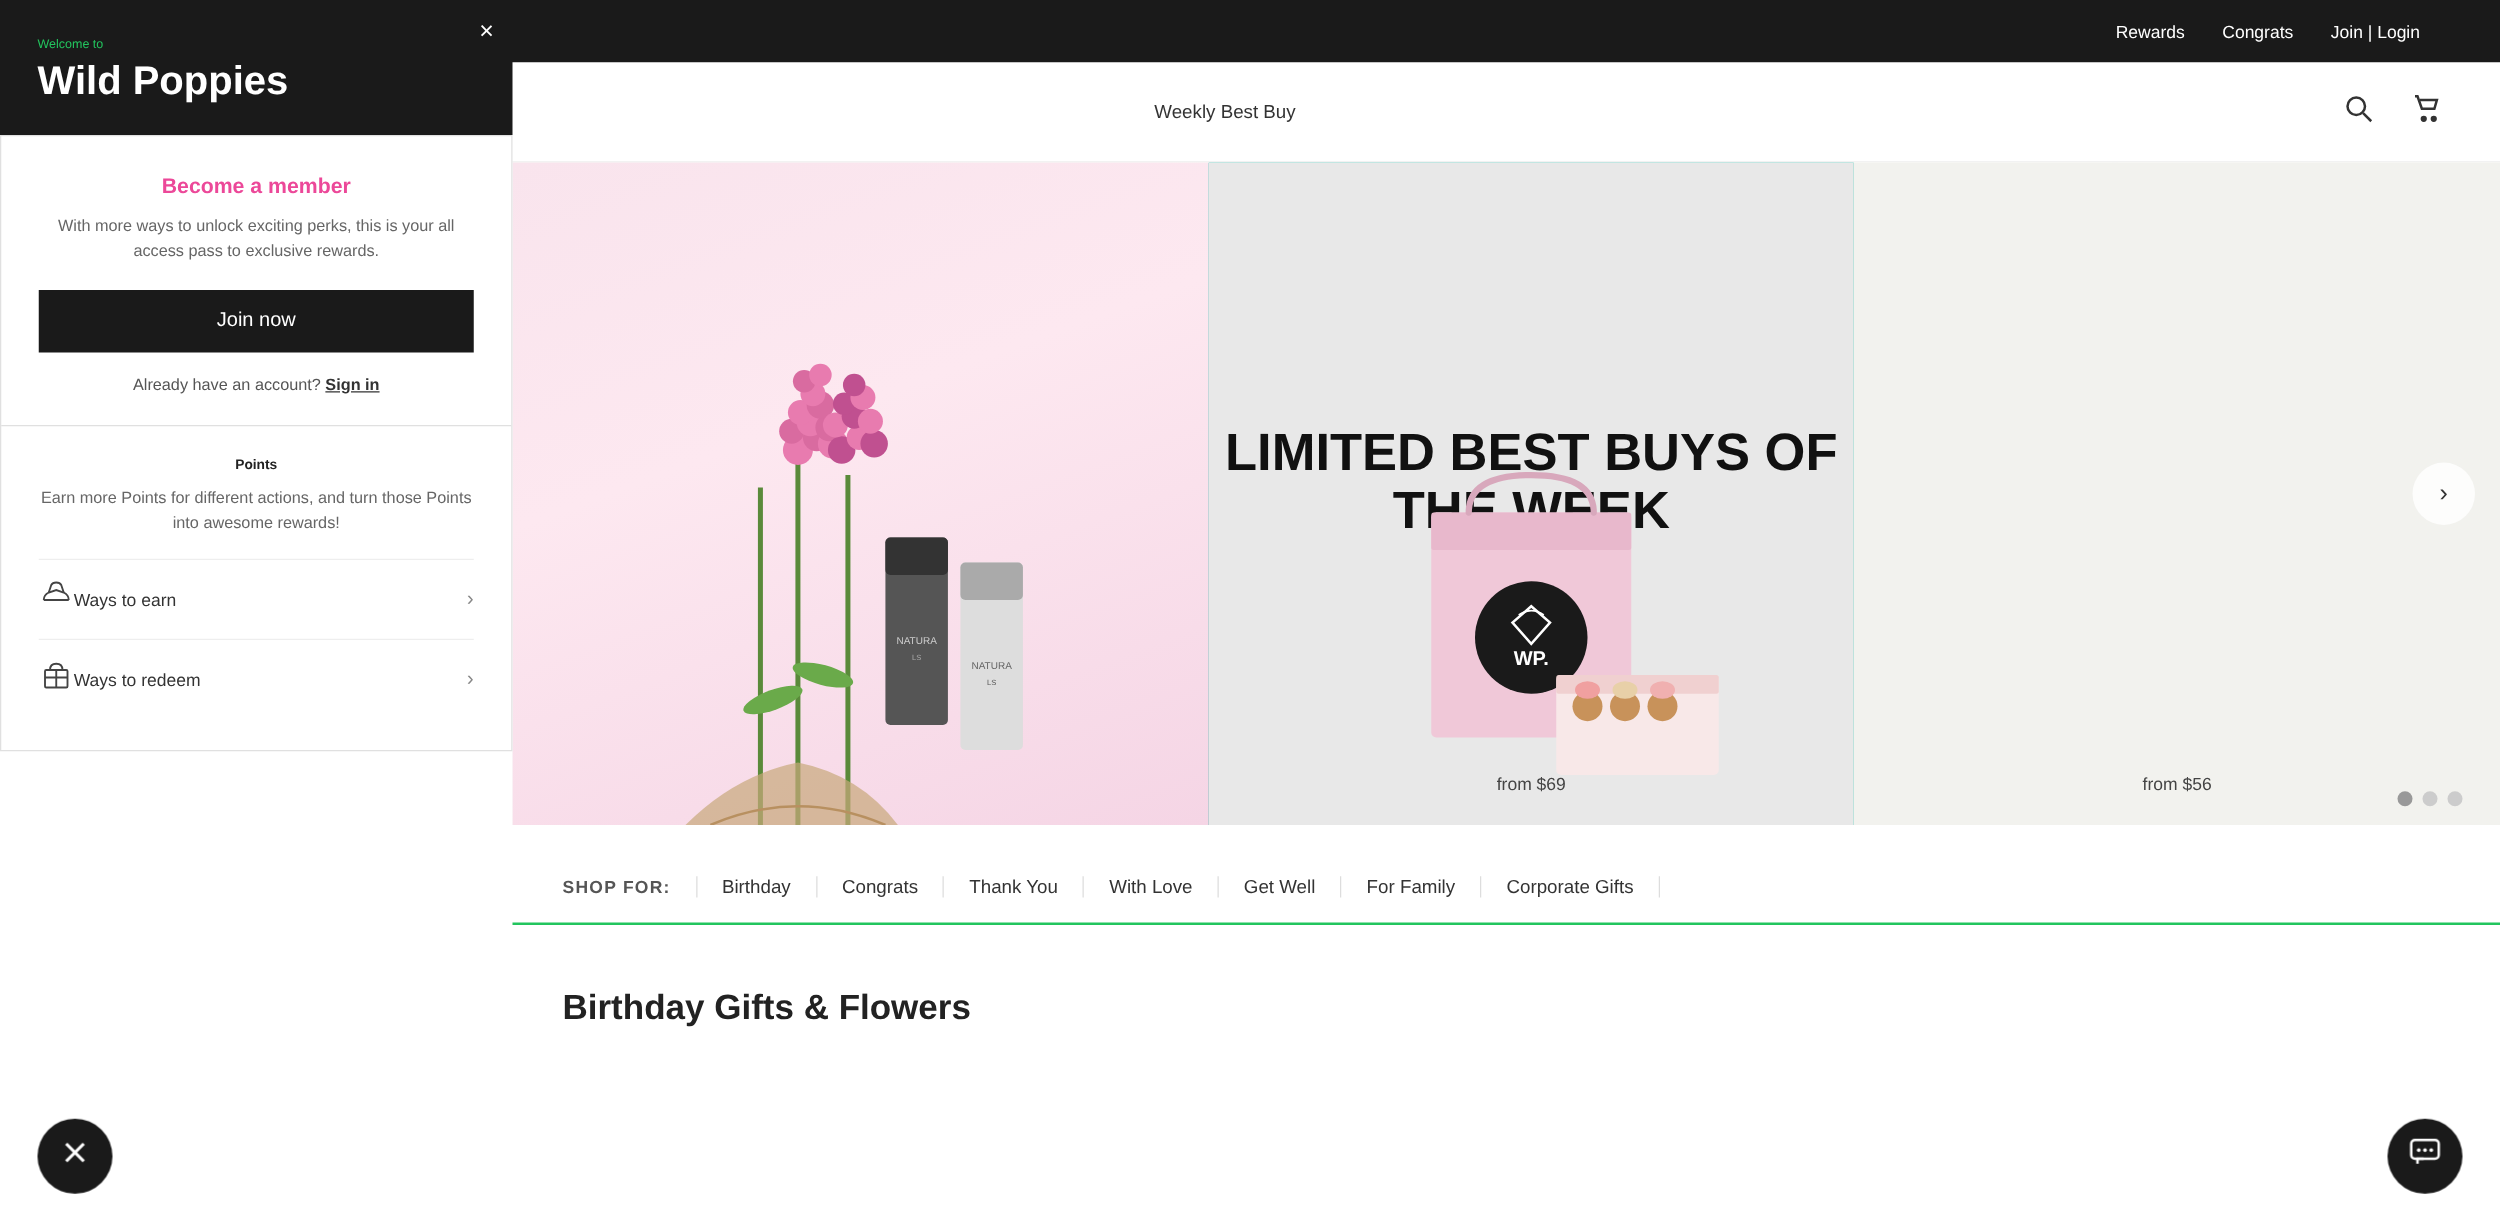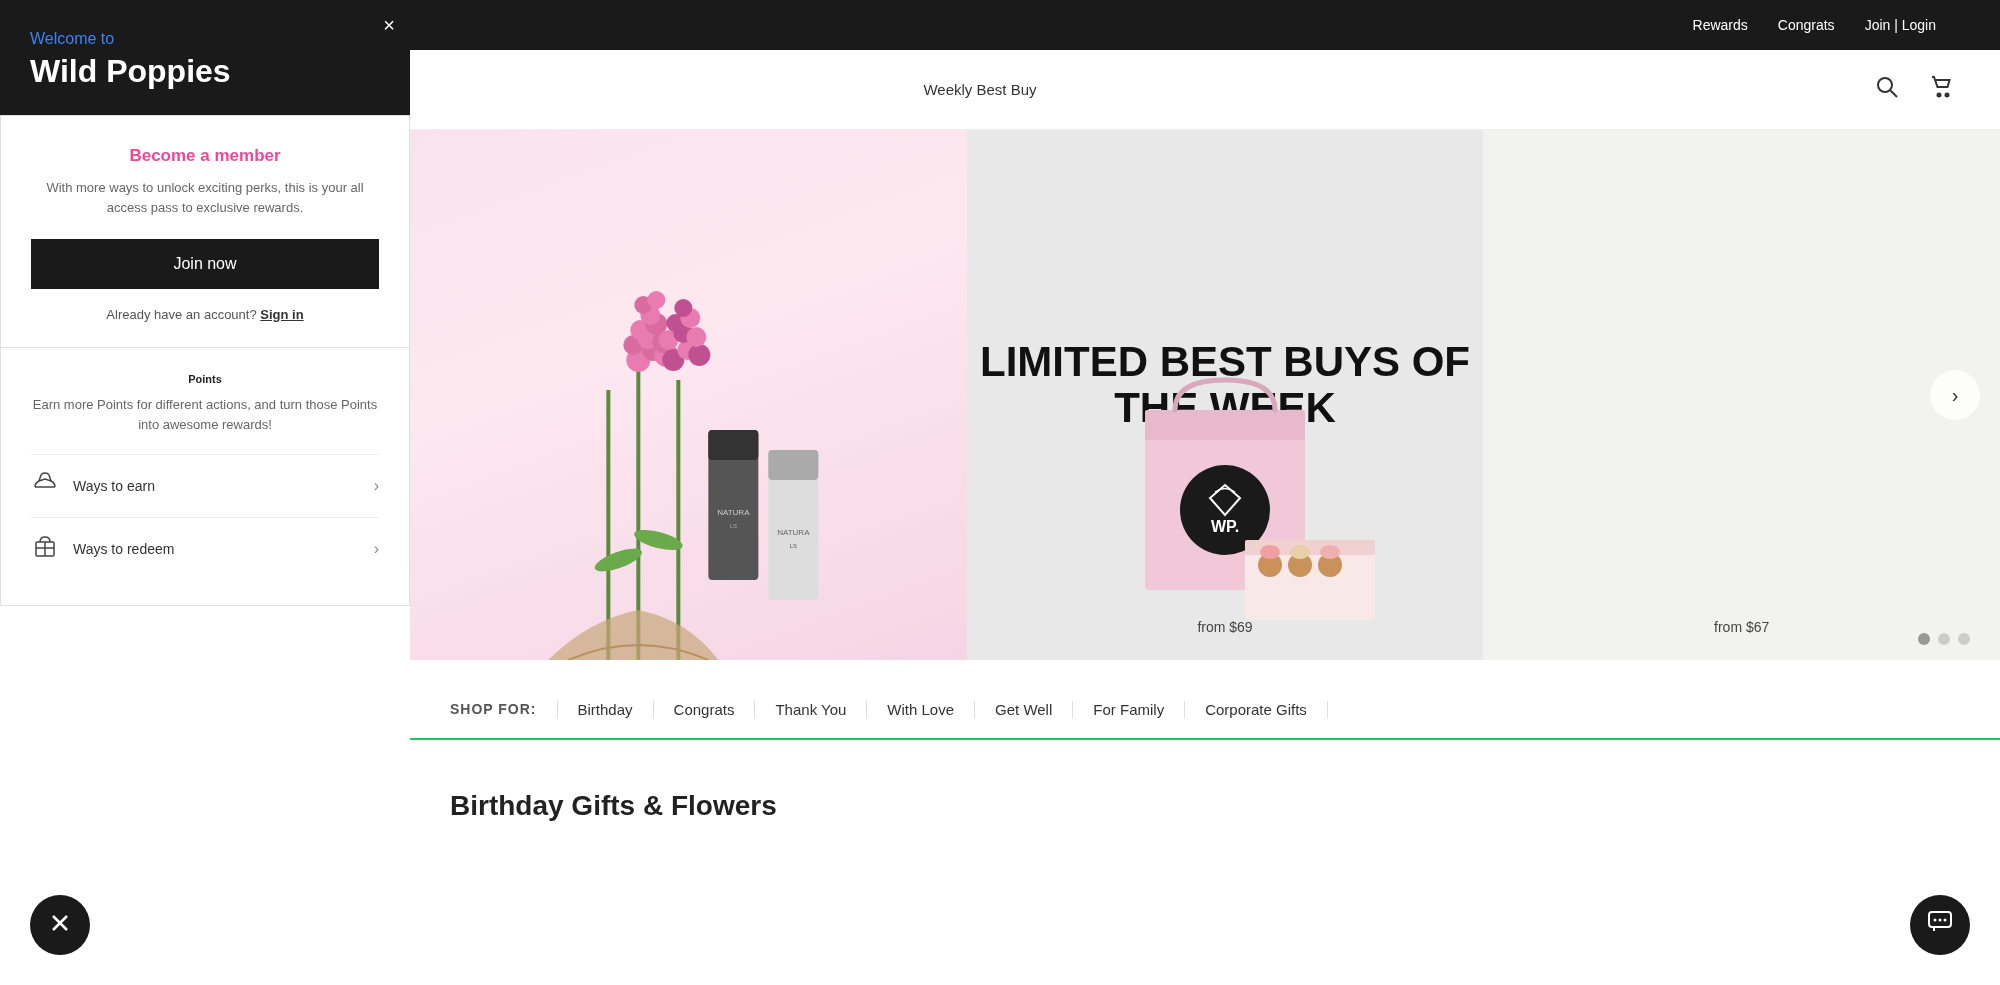--- a/index.html
+++ b/index.html
@@ -75,24 +75,24 @@
     }
 
     
     .popup-header {
       background: #1a1a1a;
       color: #fff;
       padding: 30px 30px 25px 30px;
       position: relative;
     }
     .popup-header .welcome-text {
-      font-size: 16px;
+      font-size: 10px;
       font-weight: normal;
       margin-bottom: 5px;
-      color: #3b82f6;
+      color: #22c55e;
     }
     .popup-header .brand-name {
       font-size: 32px;
       font-weight: bold;
       color: #fff;
     }
     .popup-close {
       position: absolute;
       top: 15px;
       right: 15px;
@@ -172,21 +172,20 @@
       display: flex;
       align-items: center;
       justify-content: space-between;
       padding: 14px 0;
       border-top: 1px solid #eee;
       cursor: pointer;
     }
     .points-row-left {
       display: flex;
       align-items: center;
-      gap: 14px;
     }
     .points-row-icon {
       font-size: 24px;
       color: #444;
     }
     .points-row-label {
       font-size: 14px;
       color: #333;
     }
     .points-row-arrow {
@@ -643,21 +642,21 @@
       <circle cx="330" cy="370" r="13" fill="#c09070"></circle>
       <ellipse cx="330" cy="356" rx="11" ry="8" fill="#f5b5a5"></ellipse>
       <circle cx="360" cy="370" r="13" fill="#c09070"></circle>
       <ellipse cx="360" cy="356" rx="11" ry="8" fill="#e8c8a0"></ellipse>
       <circle cx="390" cy="370" r="13" fill="#c09070"></circle>
       <ellipse cx="390" cy="356" rx="11" ry="8" fill="#f5b5a5"></ellipse>
       <circle cx="420" cy="370" r="13" fill="#c09070"></circle>
       <ellipse cx="420" cy="356" rx="11" ry="8" fill="#e8c8b0"></ellipse>
     </svg>
 
-    <div class="price-tag" style="bottom:25px; left:50%; transform:translateX(-50%);">from $67</div>
+    <div class="price-tag" style="bottom:25px; left:50%; transform:translateX(-50%);">from $56</div>
 
     <div class="hero-dots">
       <div class="hero-dot active"></div>
       <div class="hero-dot"></div>
       <div class="hero-dot"></div>
     </div>
 
     <button class="hero-arrow">
       <span>›</span>
     </button>

